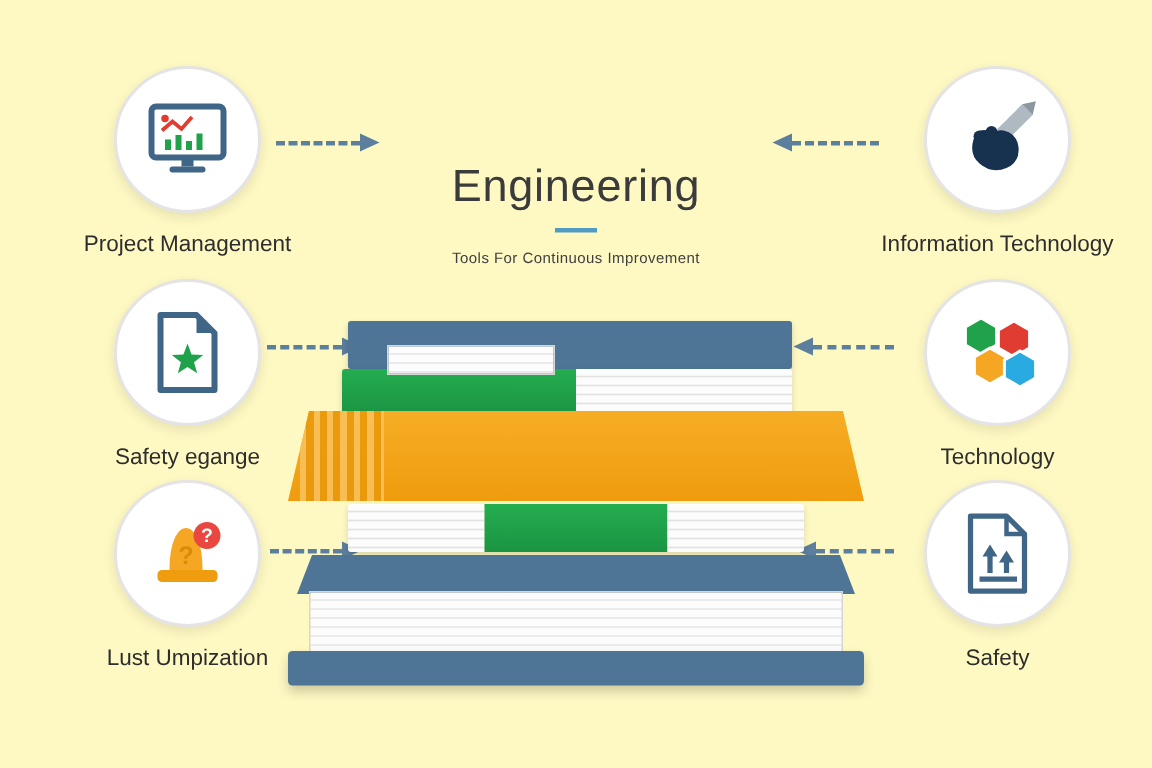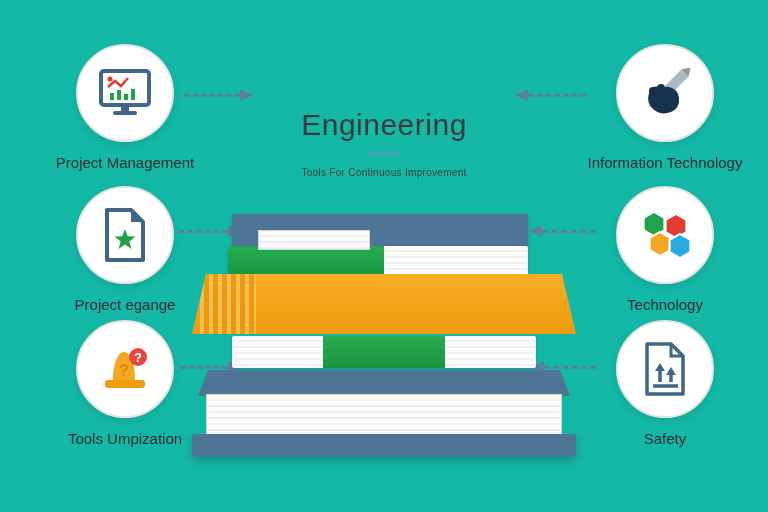--- a/index.html
+++ b/index.html
@@ -1,16 +1,16 @@
 <!DOCTYPE html>
 <html><head>
 <meta charset="utf-8">
 <style>
   html,body{margin:0;padding:0;background:#ffffff;}
-  .canvas{position:relative;width:768px;height:512px;background:#14b8a6;overflow:hidden;
+  .canvas{position:relative;width:768px;height:512px;background:#fef9c3;overflow:hidden;
           font-family:"Liberation Sans", sans-serif;}
 
   
   .title-block{position:absolute;top:108px;left:244px;width:280px;text-align:center;}
   .title-block h1{margin:0;font-size:30px;font-weight:500;color:#3b3b3b;letter-spacing:.5px;}
   .title-underline{width:28px;height:3px;margin:10px auto 12px;background:#4f9bc4;}
   .subtitle{font-size:10px;color:#3f3f3f;letter-spacing:.3px;}
 
   
   .node{position:absolute;width:170px;display:flex;flex-direction:column;align-items:center;}
@@ -86,34 +86,34 @@
   </div>
 
   <div class="node node-l n2">
     <div class="circle">
       <svg width="44" height="54" viewBox="0 0 44 54">
         <path d="M4 2 h24 l12 12 v38 h-36 z" fill="#fff" stroke="#3f6587" stroke-width="4" stroke-linejoin="round"></path>
         <path d="M28 2 l12 12 h-12 z" fill="#3f6587"></path>
         <path d="M22 21 L24.7 28.28 L32.46 28.6 L26.37 33.42 L28.47 40.9 L22 36.6 L15.53 40.9 L17.63 33.42 L11.54 28.6 L19.3 28.28 Z" fill="#1fa24a"></path>
       </svg>
     </div>
-    <div class="node-label">Project egange</div>
+    <div class="node-label">Safety egange</div>
   </div>
 
   <div class="node node-l n3">
     <div class="circle">
       <svg width="56" height="50" viewBox="0 0 56 50">
         <path d="M16 36 C16 16 22 8 27 8 C32 8 38 16 38 36 Z" fill="#f5a623"></path>
         <text x="27" y="32" text-anchor="middle" font-size="17" font-weight="bold" fill="#d98c07" font-family="Liberation Sans, sans-serif">?</text>
         <rect x="8" y="36" width="40" height="8" rx="3" fill="#ef9c0e"></rect>
         <circle cx="41" cy="13" r="9" fill="#e8483f"></circle>
         <text x="41" y="17.5" text-anchor="middle" font-size="13" font-weight="bold" fill="#fff" font-family="Liberation Sans, sans-serif">?</text>
       </svg>
     </div>
-    <div class="node-label">Tools Umpization</div>
+    <div class="node-label">Lust Umpization</div>
   </div>
 
   <div class="node node-r n1">
     <div class="circle">
       <svg width="52" height="52" viewBox="0 0 52 52">
         <g transform="rotate(-45 36 16)">
           <rect x="22" y="11" width="28" height="10" fill="#aeb9c2"></rect>
           <polygon points="50,11 58,16 50,21" fill="#8a979f"></polygon>
         </g>
         <path d="M10 26 q-3 10 4 16 q8 7 18 3 q9 -4 8 -14 q-1 -9 -10 -11 q-4 -1 -6 2 l-4 -2 q-8 -2 -10 6 z" fill="#16324f"></path>

